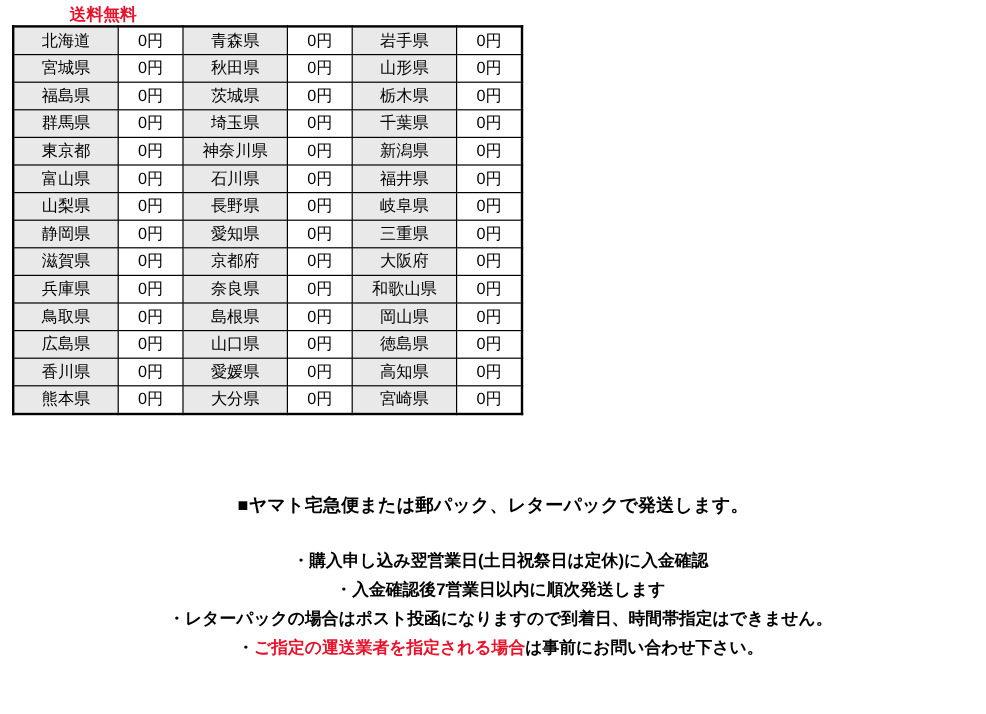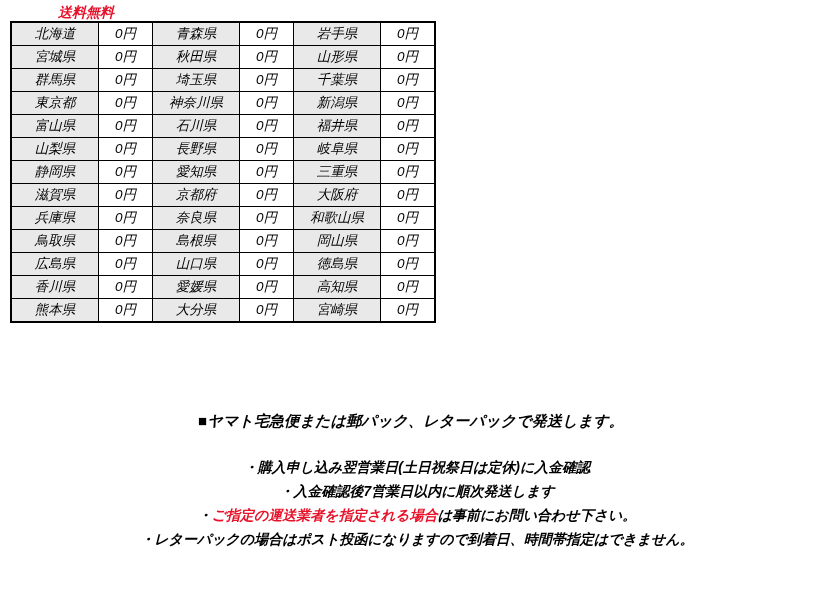--- a/index.html
+++ b/index.html
@@ -13,21 +13,20 @@
     font-family: "Liberation Sans", sans-serif;
     color: #000000;
     position: relative;
     overflow: hidden;
   }
   .page {
     position: relative;
     width: 650px;
     height: 595px;
     box-sizing: border-box;
-    font-style: italic;
   }
   .free-shipping {
     position: absolute;
     left: 58px;
     top: 4px;
     font-size: 14px;
     font-weight: bold;
     color: #e8132b;
     letter-spacing: 0px;
     white-space: nowrap;
@@ -114,20 +113,28 @@
       </tr>
       <tr>
         <td class="name">宮城県</td>
         <td class="price">0円</td>
         <td class="name">秋田県</td>
         <td class="price">0円</td>
         <td class="name">山形県</td>
         <td class="price">0円</td>
       </tr>
       <tr>
+        <td class="name">福島県</td>
+        <td class="price">0円</td>
+        <td class="name">茨城県</td>
+        <td class="price">0円</td>
+        <td class="name">栃木県</td>
+        <td class="price">0円</td>
+      </tr>
+      <tr>
         <td class="name">群馬県</td>
         <td class="price">0円</td>
         <td class="name">埼玉県</td>
         <td class="price">0円</td>
         <td class="name">千葉県</td>
         <td class="price">0円</td>
       </tr>
       <tr>
         <td class="name">東京都</td>
         <td class="price">0円</td>
@@ -208,17 +215,17 @@
         <td class="name">宮崎県</td>
         <td class="price">0円</td>
       </tr>
     </tbody>
   </table>
 
   <div class="notes">
     <p class="note-head">■ヤマト宅急便または郵パック、レターパックで発送します。</p>
     <p class="bullet">・購入申し込み翌営業日(土日祝祭日は定休)に入金確認</p>
     <p class="bullet">・入金確認後7営業日以内に順次発送します</p>
+    <p class="bullet">・レターパックの場合はポスト投函になりますので到着日、時間帯指定はできません。</p>
     <p class="bullet"><span>・</span><span class="red-inline">ご指定の運送業者を指定される場合</span><span>は事前にお問い合わせ下さい。</span></p>
-    <p class="bullet">・レターパックの場合はポスト投函になりますので到着日、時間帯指定はできません。</p>
   </div>
 
 </div>
 
 </body></html>

